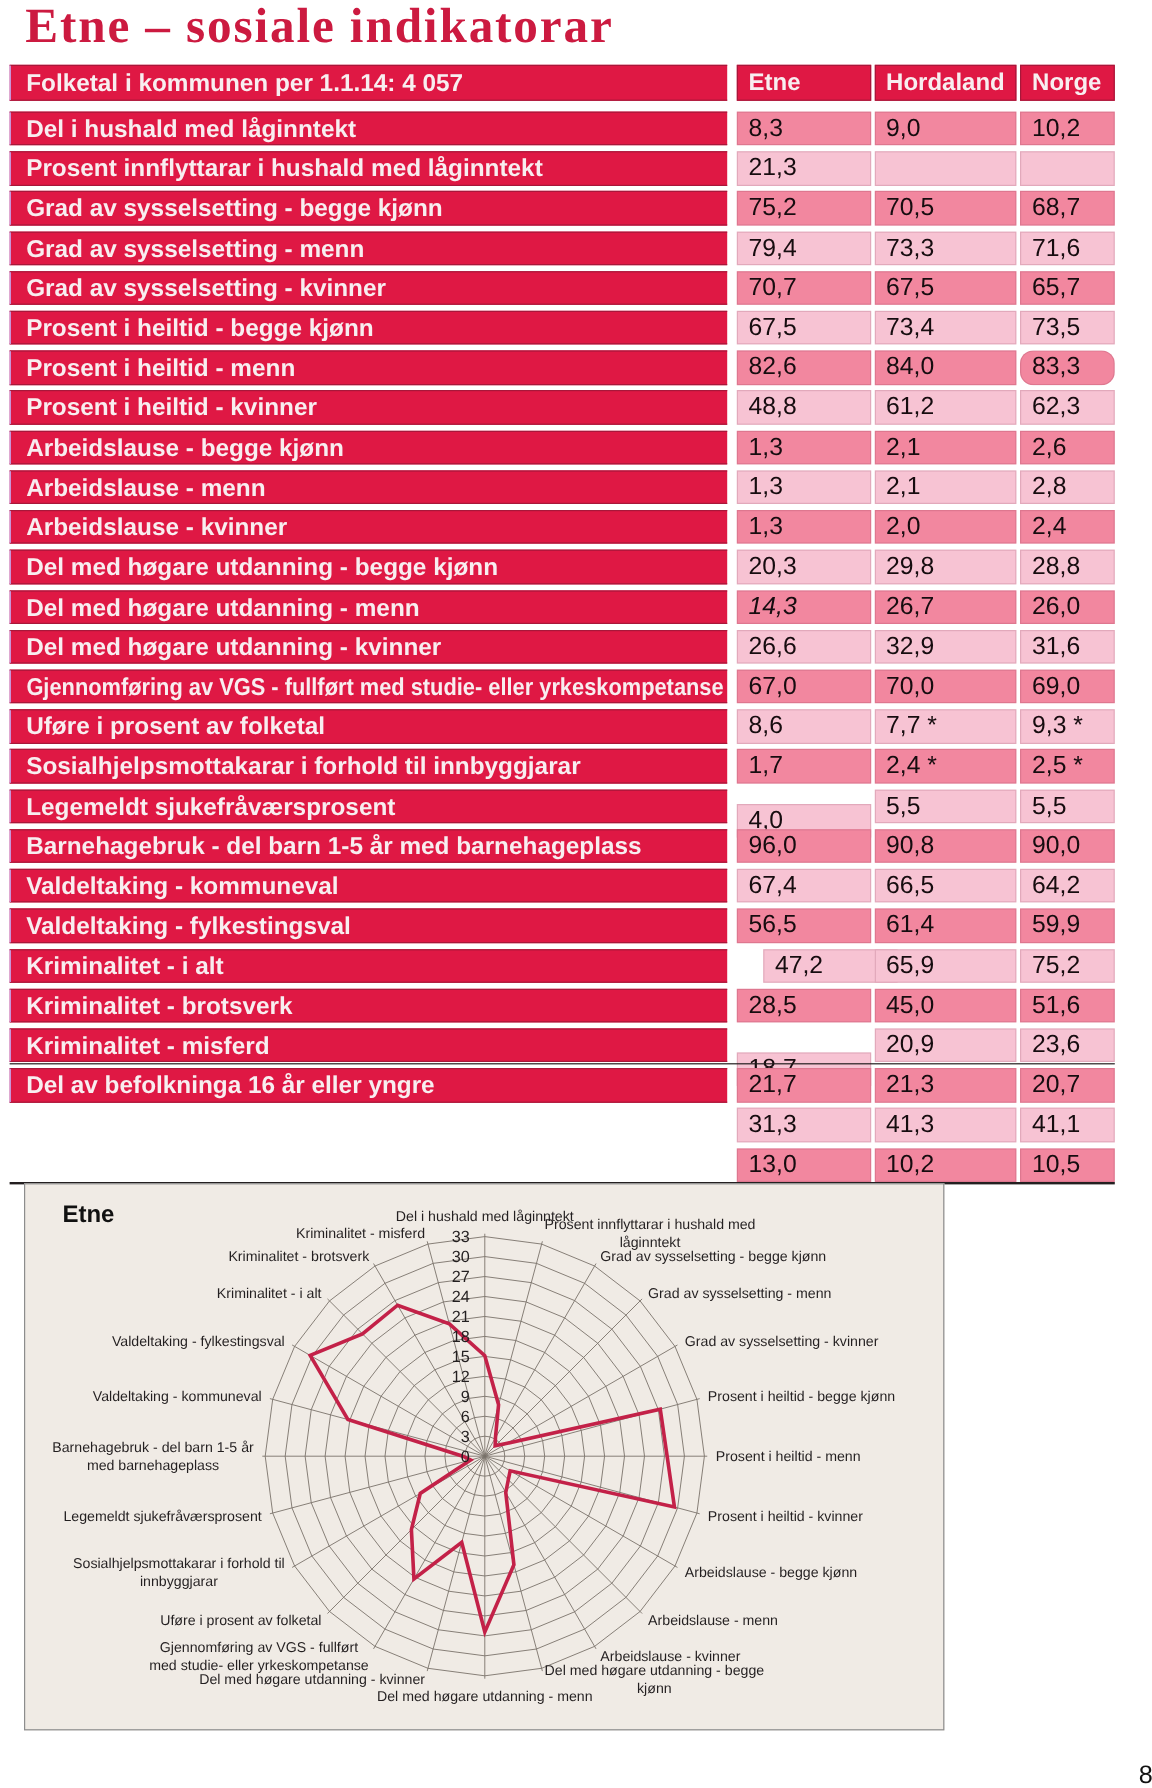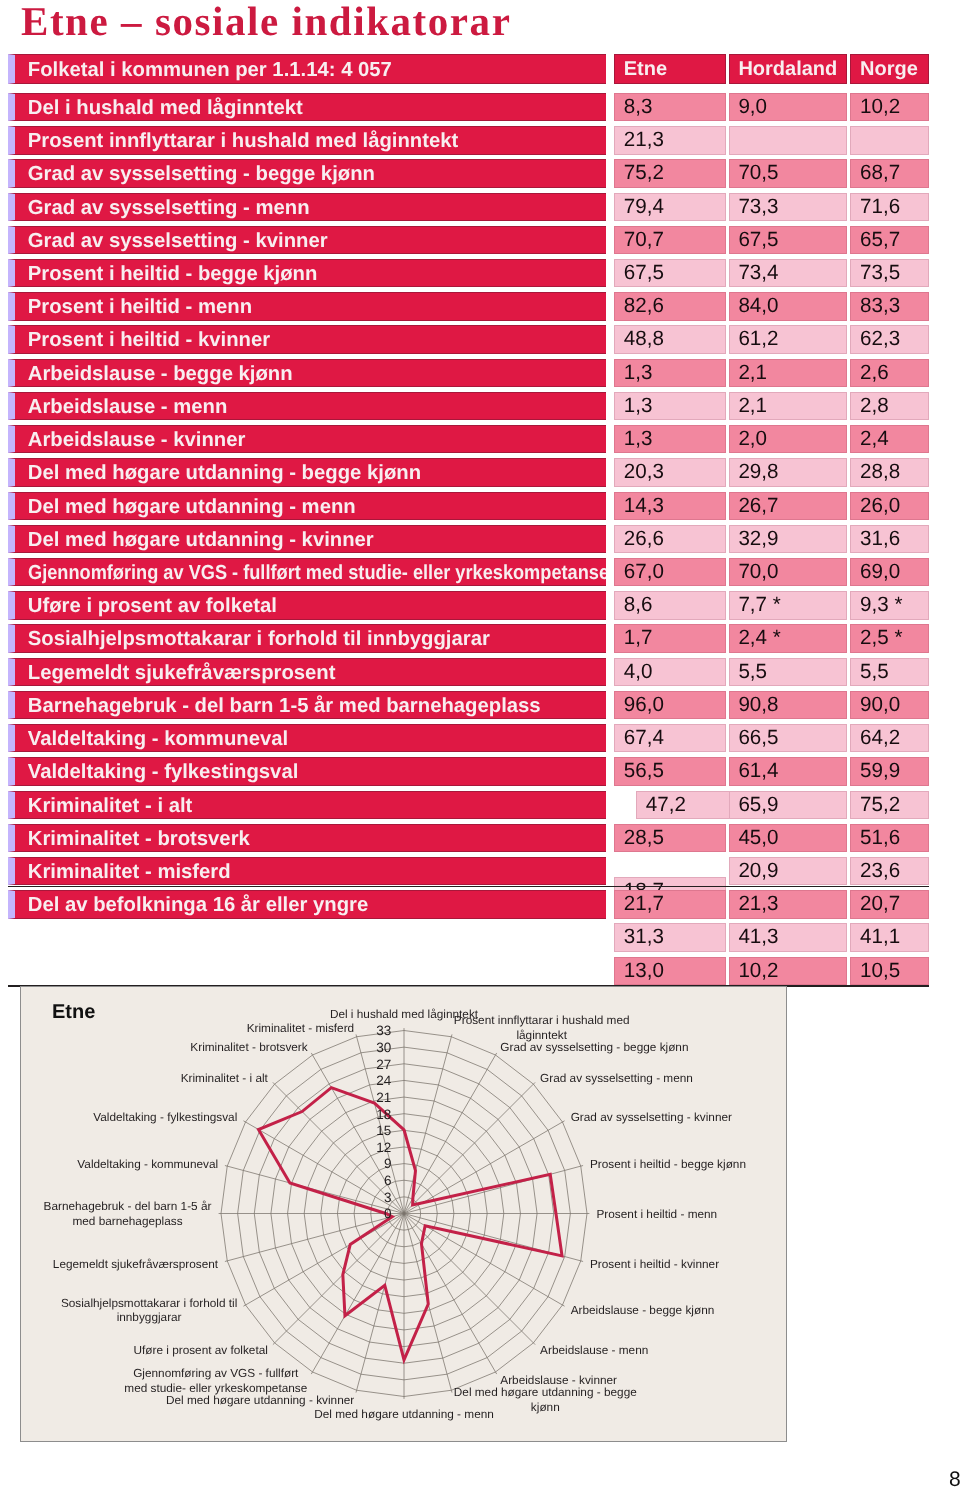--- a/index.html
+++ b/index.html
@@ -7,21 +7,21 @@
 body{width:960px;height:1490px;background:#fff;overflow:hidden;position:relative;
   font-family:"Liberation Sans",sans-serif;-webkit-font-smoothing:antialiased;
   text-rendering:geometricPrecision;}
 #page-title{position:absolute;left:21px;top:-3px;font-family:"Liberation Serif",serif;
   font-weight:bold;font-size:41px;letter-spacing:1.56px;color:#CC1A40;white-space:nowrap;}
 #tbl{position:absolute;left:8px;top:53px;width:922px;}
 .trow{position:absolute;left:0;width:922px;}
 .lblcell{position:absolute;left:0;top:0;width:598.4px;height:100%;background:#DF1844;
   color:#F8EEF0;font-weight:bold;font-size:20.3px;padding-left:12.8px;
   box-sizing:border-box;white-space:nowrap;overflow:hidden;
-  border-left:7px solid #c4b5fd;border-top:1px solid #A8173A;border-bottom:1px solid #A8173A;}
+  border-left:1px solid #c4b5fd;border-top:1px solid #A8173A;border-bottom:1px solid #A8173A;}
 .vcell{position:absolute;top:0;height:100%;font-size:20.6px;color:#160c0f;
   padding-left:8.7px;box-sizing:border-box;white-space:nowrap;
   border:1px solid rgba(120,40,65,0.16);}
 .hdr .vcell{background:#DF1844;color:#F8EEF0;font-weight:bold;font-size:20px;
   border-color:#A8173A;}
 .c1{left:606.1px;width:111.6px;}
 .c2{left:720.7px;width:118.7px;}
 .c3{left:842.4px;width:78.6px;}
 .dark .vcell{background:#F2879F;}
 .light .vcell{background:#F7C3D3;}
@@ -82,21 +82,21 @@
     <div class="trow light" style="top: 206px; height: 28.4px;">
       <div class="lblcell" style="line-height: 28.4px;"><span style="display: inline-block; transform-origin: left center;">Prosent i heiltid - begge kjønn</span></div>
       <div class="vcell c1" style="line-height: 26.8px;">67,5</div>
       <div class="vcell c2" style="line-height: 26.8px;">73,4</div>
       <div class="vcell c3" style="line-height: 26.8px;">73,5</div>
     </div>
     <div class="trow dark" style="top: 239.22px; height: 28.4px;">
       <div class="lblcell" style="line-height: 28.4px;"><span style="display: inline-block; transform-origin: left center;">Prosent i heiltid - menn</span></div>
       <div class="vcell c1" style="line-height: 26.8px;">82,6</div>
       <div class="vcell c2" style="line-height: 26.8px;">84,0</div>
-      <div class="vcell c3" style="line-height: 26.8px;">83,3</div>
+      <div class="vcell c3" style="line-height: 26.8px; border-radius: 11px;">83,3</div>
     </div>
     <div class="trow light" style="top: 272.44px; height: 28.4px;">
       <div class="lblcell" style="line-height: 28.4px;"><span style="display: inline-block; transform-origin: left center;">Prosent i heiltid - kvinner</span></div>
       <div class="vcell c1" style="line-height: 26.8px;">48,8</div>
       <div class="vcell c2" style="line-height: 26.8px;">61,2</div>
       <div class="vcell c3" style="line-height: 26.8px;">62,3</div>
     </div>
     <div class="trow dark" style="top: 305.66px; height: 28.4px;">
       <div class="lblcell" style="line-height: 28.4px;"><span style="display: inline-block; transform-origin: left center;">Arbeidslause - begge kjønn</span></div>
       <div class="vcell c1" style="line-height: 26.8px;">1,3</div>
@@ -116,21 +116,21 @@
       <div class="vcell c3" style="line-height: 26.8px;">2,4</div>
     </div>
     <div class="trow light" style="top: 405.32px; height: 28.4px;">
       <div class="lblcell" style="line-height: 28.4px;"><span style="display: inline-block; transform-origin: left center;">Del med høgare utdanning - begge kjønn</span></div>
       <div class="vcell c1" style="line-height: 26.8px;">20,3</div>
       <div class="vcell c2" style="line-height: 26.8px;">29,8</div>
       <div class="vcell c3" style="line-height: 26.8px;">28,8</div>
     </div>
     <div class="trow dark" style="top: 438.54px; height: 28.4px;">
       <div class="lblcell" style="line-height: 28.4px;"><span style="display: inline-block; transform-origin: left center;">Del med høgare utdanning - menn</span></div>
-      <div class="vcell c1" style="line-height: 26.8px;">14,3</div>
+      <div class="vcell c1" style="line-height: 26.8px; font-style: italic;">14,3</div>
       <div class="vcell c2" style="line-height: 26.8px;">26,7</div>
       <div class="vcell c3" style="line-height: 26.8px;">26,0</div>
     </div>
     <div class="trow light" style="top: 471.76px; height: 28.4px;">
       <div class="lblcell" style="line-height: 28.4px;"><span style="display: inline-block; transform-origin: left center;">Del med høgare utdanning - kvinner</span></div>
       <div class="vcell c1" style="line-height: 26.8px;">26,6</div>
       <div class="vcell c2" style="line-height: 26.8px;">32,9</div>
       <div class="vcell c3" style="line-height: 26.8px;">31,6</div>
     </div>
     <div class="trow dark" style="top: 504.98px; height: 28.4px;">
@@ -146,21 +146,21 @@
       <div class="vcell c3" style="line-height: 26.8px;">9,3 *</div>
     </div>
     <div class="trow dark" style="top: 571.42px; height: 28.4px;">
       <div class="lblcell" style="line-height: 28.4px;"><span style="display: inline-block; transform-origin: left center;">Sosialhjelpsmottakarar i forhold til innbyggjarar</span></div>
       <div class="vcell c1" style="line-height: 26.8px;">1,7</div>
       <div class="vcell c2" style="line-height: 26.8px;">2,4 *</div>
       <div class="vcell c3" style="line-height: 26.8px;">2,5 *</div>
     </div>
     <div class="trow light" style="top: 604.64px; height: 28.4px;">
       <div class="lblcell" style="line-height: 28.4px;"><span style="display: inline-block; transform-origin: left center;">Legemeldt sjukefråværsprosent</span></div>
-      <div class="vcell c1" style="line-height: 26.8px;">4,0</div>
+      <div class="vcell c1" style="line-height: 26.8px; margin-top: 12px;">4,0</div>
       <div class="vcell c2" style="line-height: 26.8px;">5,5</div>
       <div class="vcell c3" style="line-height: 26.8px;">5,5</div>
     </div>
     <div class="trow dark" style="top: 637.86px; height: 28.4px;">
       <div class="lblcell" style="line-height: 28.4px;"><span style="display: inline-block; transform-origin: left center;">Barnehagebruk - del barn 1-5 år med barnehageplass</span></div>
       <div class="vcell c1" style="line-height: 26.8px;">96,0</div>
       <div class="vcell c2" style="line-height: 26.8px;">90,8</div>
       <div class="vcell c3" style="line-height: 26.8px;">90,0</div>
     </div>
     <div class="trow light" style="top: 671.08px; height: 28.4px;">

